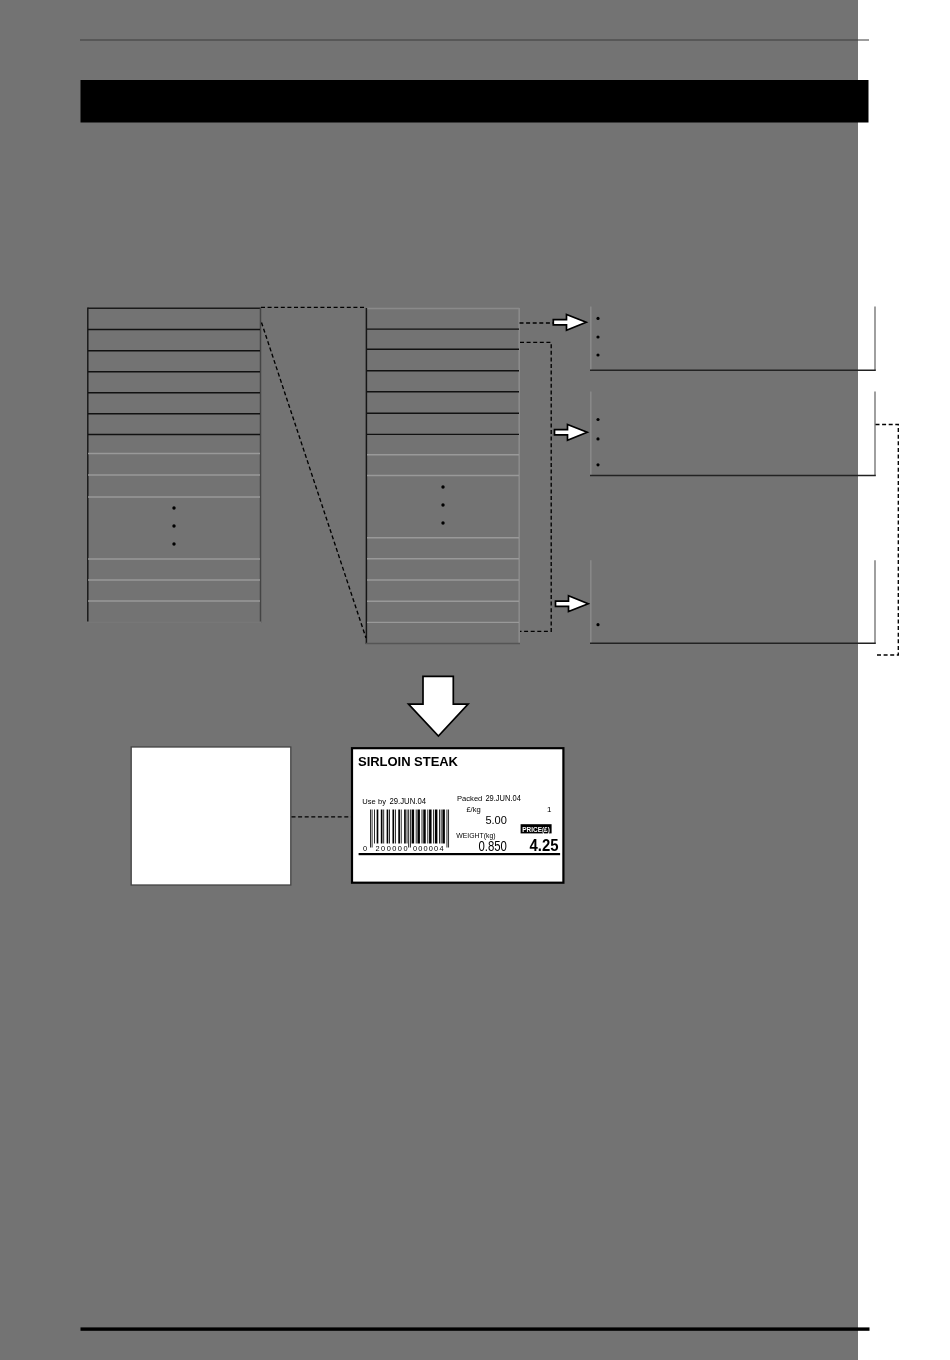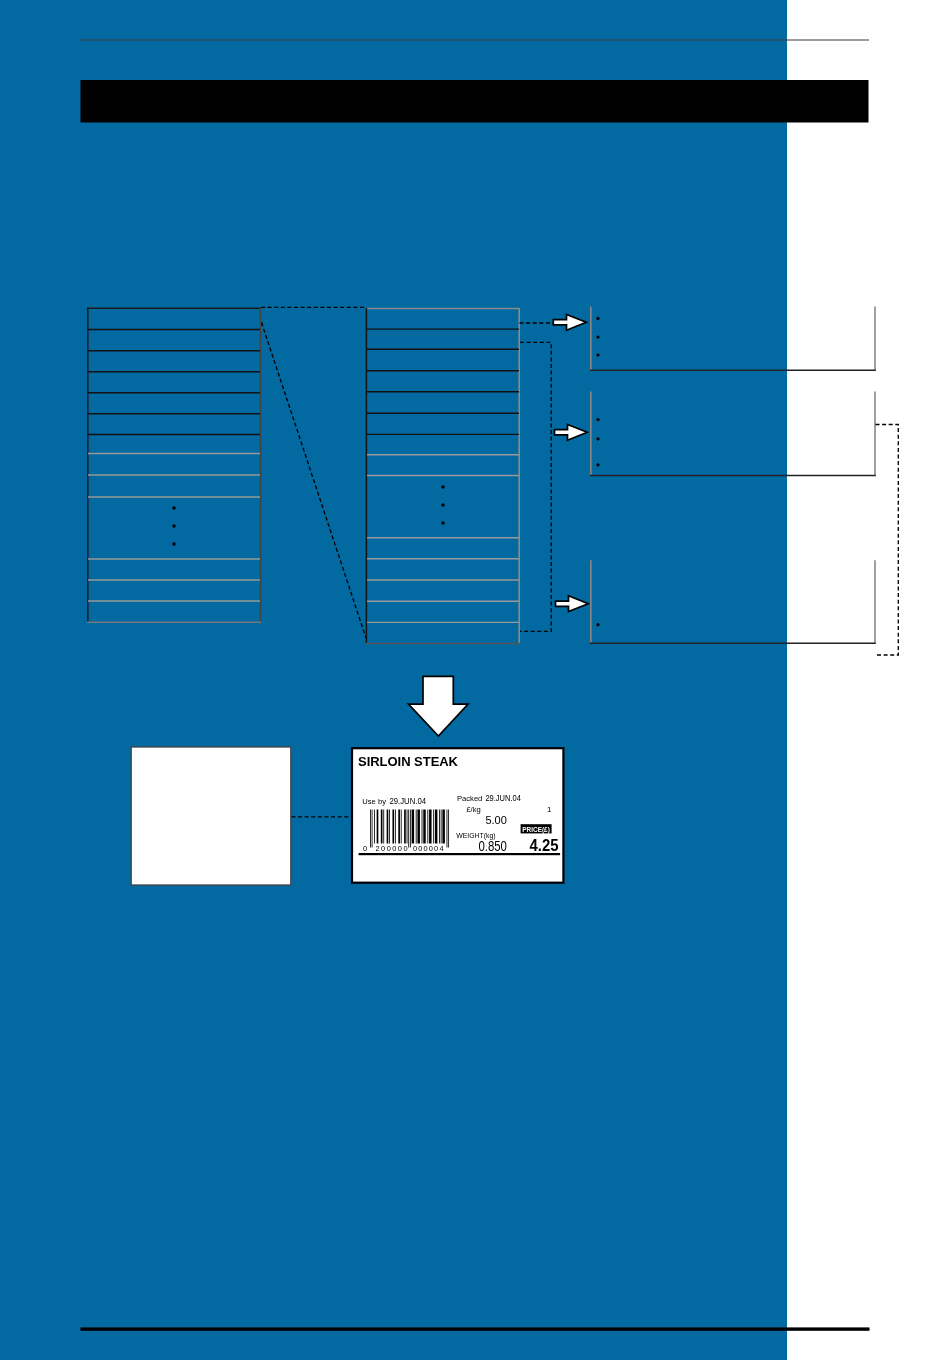--- a/index.html
+++ b/index.html
@@ -1,16 +1,16 @@
 <!DOCTYPE html>
 <html><head>
 <meta charset="utf-8">
 <style>
 html,body{margin:0;padding:0;background:#fff;}
-.page{position:relative;width:787px;height:1360px;background:#0369a1;font-family:"Liberation Sans",sans-serif;}
+.page{position:relative;width:858px;height:1360px;background:#737373;font-family:"Liberation Sans",sans-serif;}
 svg text{font-family:"Liberation Sans",sans-serif;}
 </style>
 </head>
 <body>
 <div class="page">
 <svg width="950" height="1360" viewBox="0 0 950 1360" xmlns="http://www.w3.org/2000/svg">
 
 <line x1="80" y1="40" x2="869" y2="40" stroke="#3c3c3c" stroke-width="1.2"></line>
 
 <rect x="80.5" y="80" width="788" height="42.5" fill="#000"></rect>

